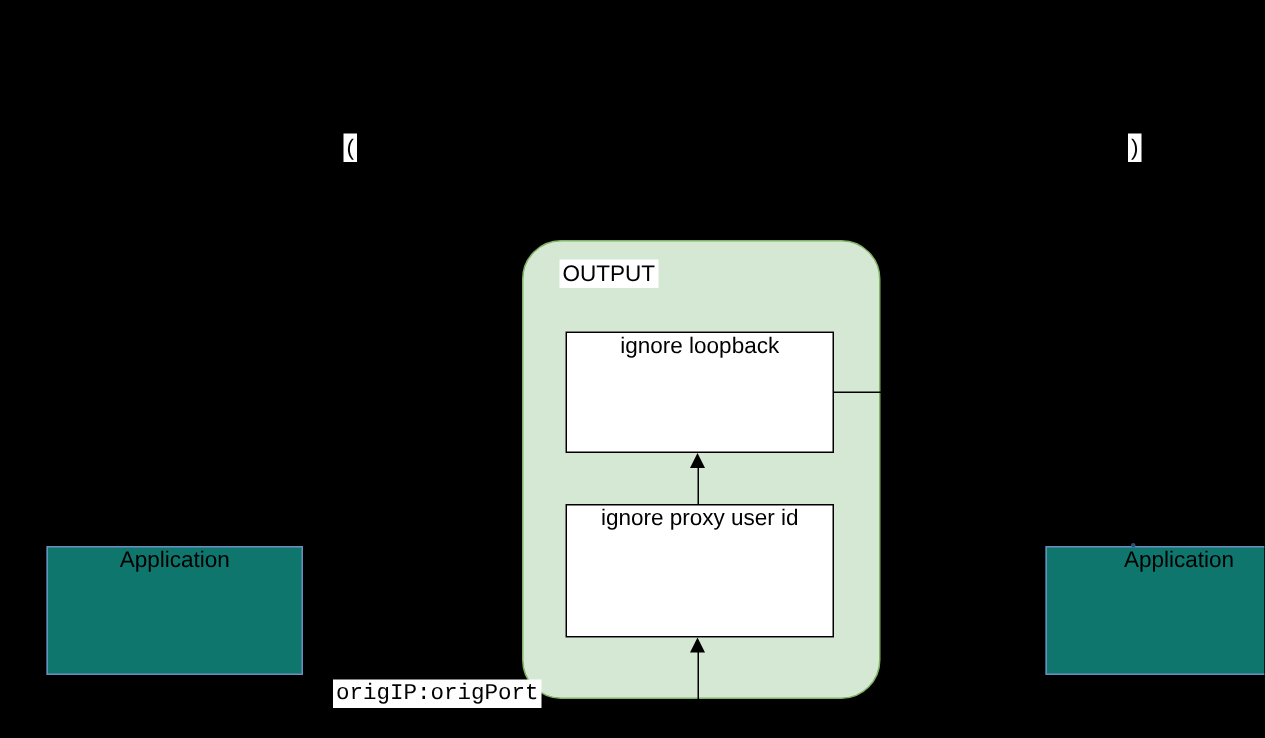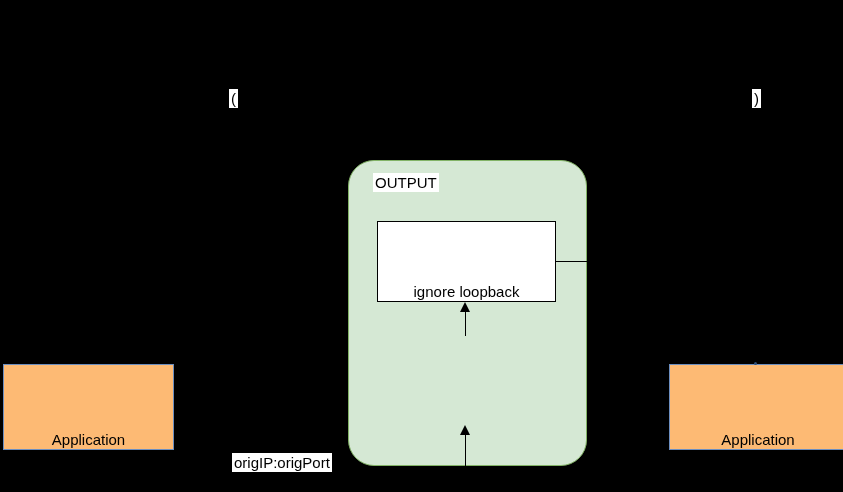--- a/index.html
+++ b/index.html
@@ -14,32 +14,33 @@
     background: #000000;
     overflow: hidden;
     font-family: "Liberation Sans", sans-serif;
   }
 
   
   .node-box {
     position: absolute;
     box-sizing: border-box;
     display: flex;
-    align-items: flex-end;
+    align-items: flex-start;
     justify-content: center;
     text-align: center;
     color: #000000;
     font-size: 15px;
     line-height: 1.2;
   }
 
   
   .app-box {
-    background: #fdba74;
+    background: #0f766e;
     border: 1px solid #6c8ebf;
+    margin-left: 28px;
   }
 
   
   .proc-box {
     background: #ffffff;
     border: 1.4px solid #000000;
   }
 
   
   .group-box {
@@ -104,28 +105,31 @@
 
   <div class="edge-h" style="left:556px; top:261px; width:32px;"></div>
 
   <div class="node-box proc-box" style="left:377px; top:221px; width:179px; height:81px;">
     <span>ignore loopback</span>
   </div>
 
   <div class="edge-v" style="left:465px; top:311px; height:25px;"></div>
   <div class="arrow-up" style="left:460px; top:302px;"></div>
 
+  <div class="node-box proc-box" style="left:377px; top:336px; width:179px; height:89px;">
+    <span>ignore proxy user id</span>
+  </div>
 
   <div class="edge-v" style="left:465px; top:434px; height:58px;"></div>
   <div class="arrow-up" style="left:460px; top:425px;"></div>
 
   <div class="node-box app-box" style="left:3px; top:364px; width:171px; height:86px;">
     <span>Application</span>
   </div>
 
   <div class="node-box app-box" style="left:669px; top:364px; width:178px; height:86px;">
     <span>Application</span>
   </div>
   <div class="nub" style="left:754px; top:362px;"></div>
 
-  <div class="chip" style="left:232px; top:453px;">origIP:origPort</div>
+  <div class="chip" style="left:222px; top:453px;font-family:Liberation Mono, monospace;">origIP:origPort</div>
 
 </div>
 
 </body></html>

